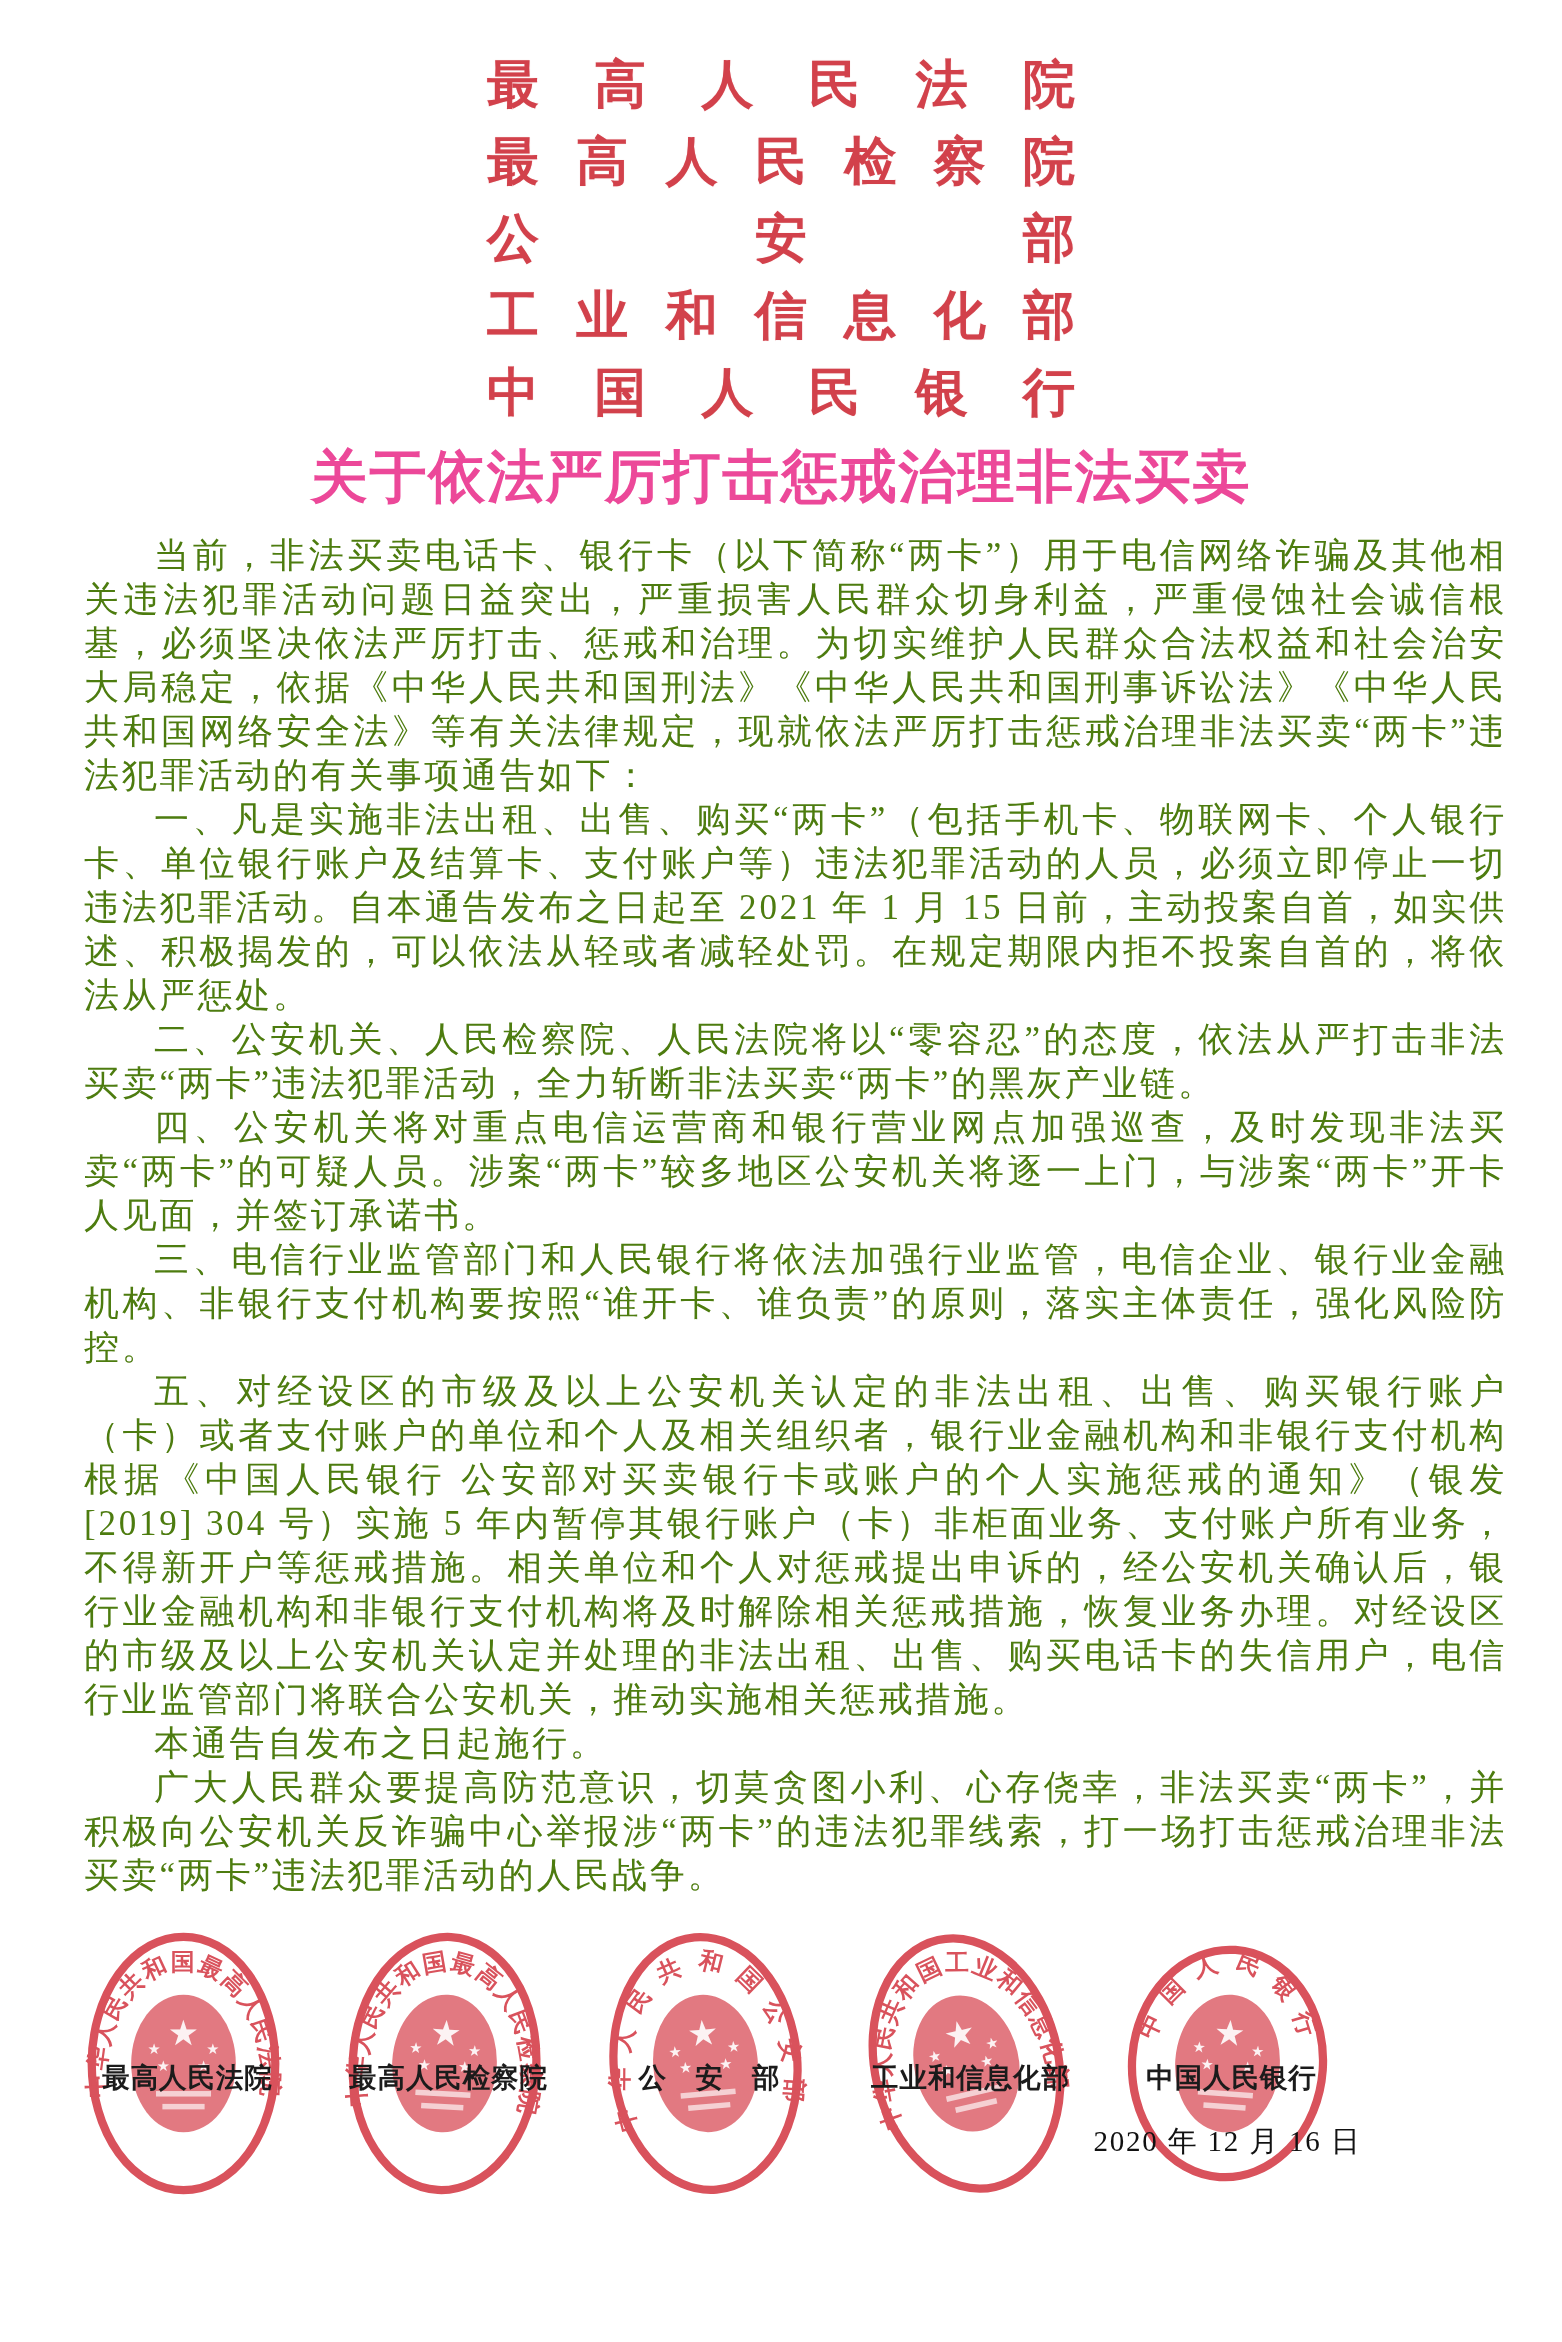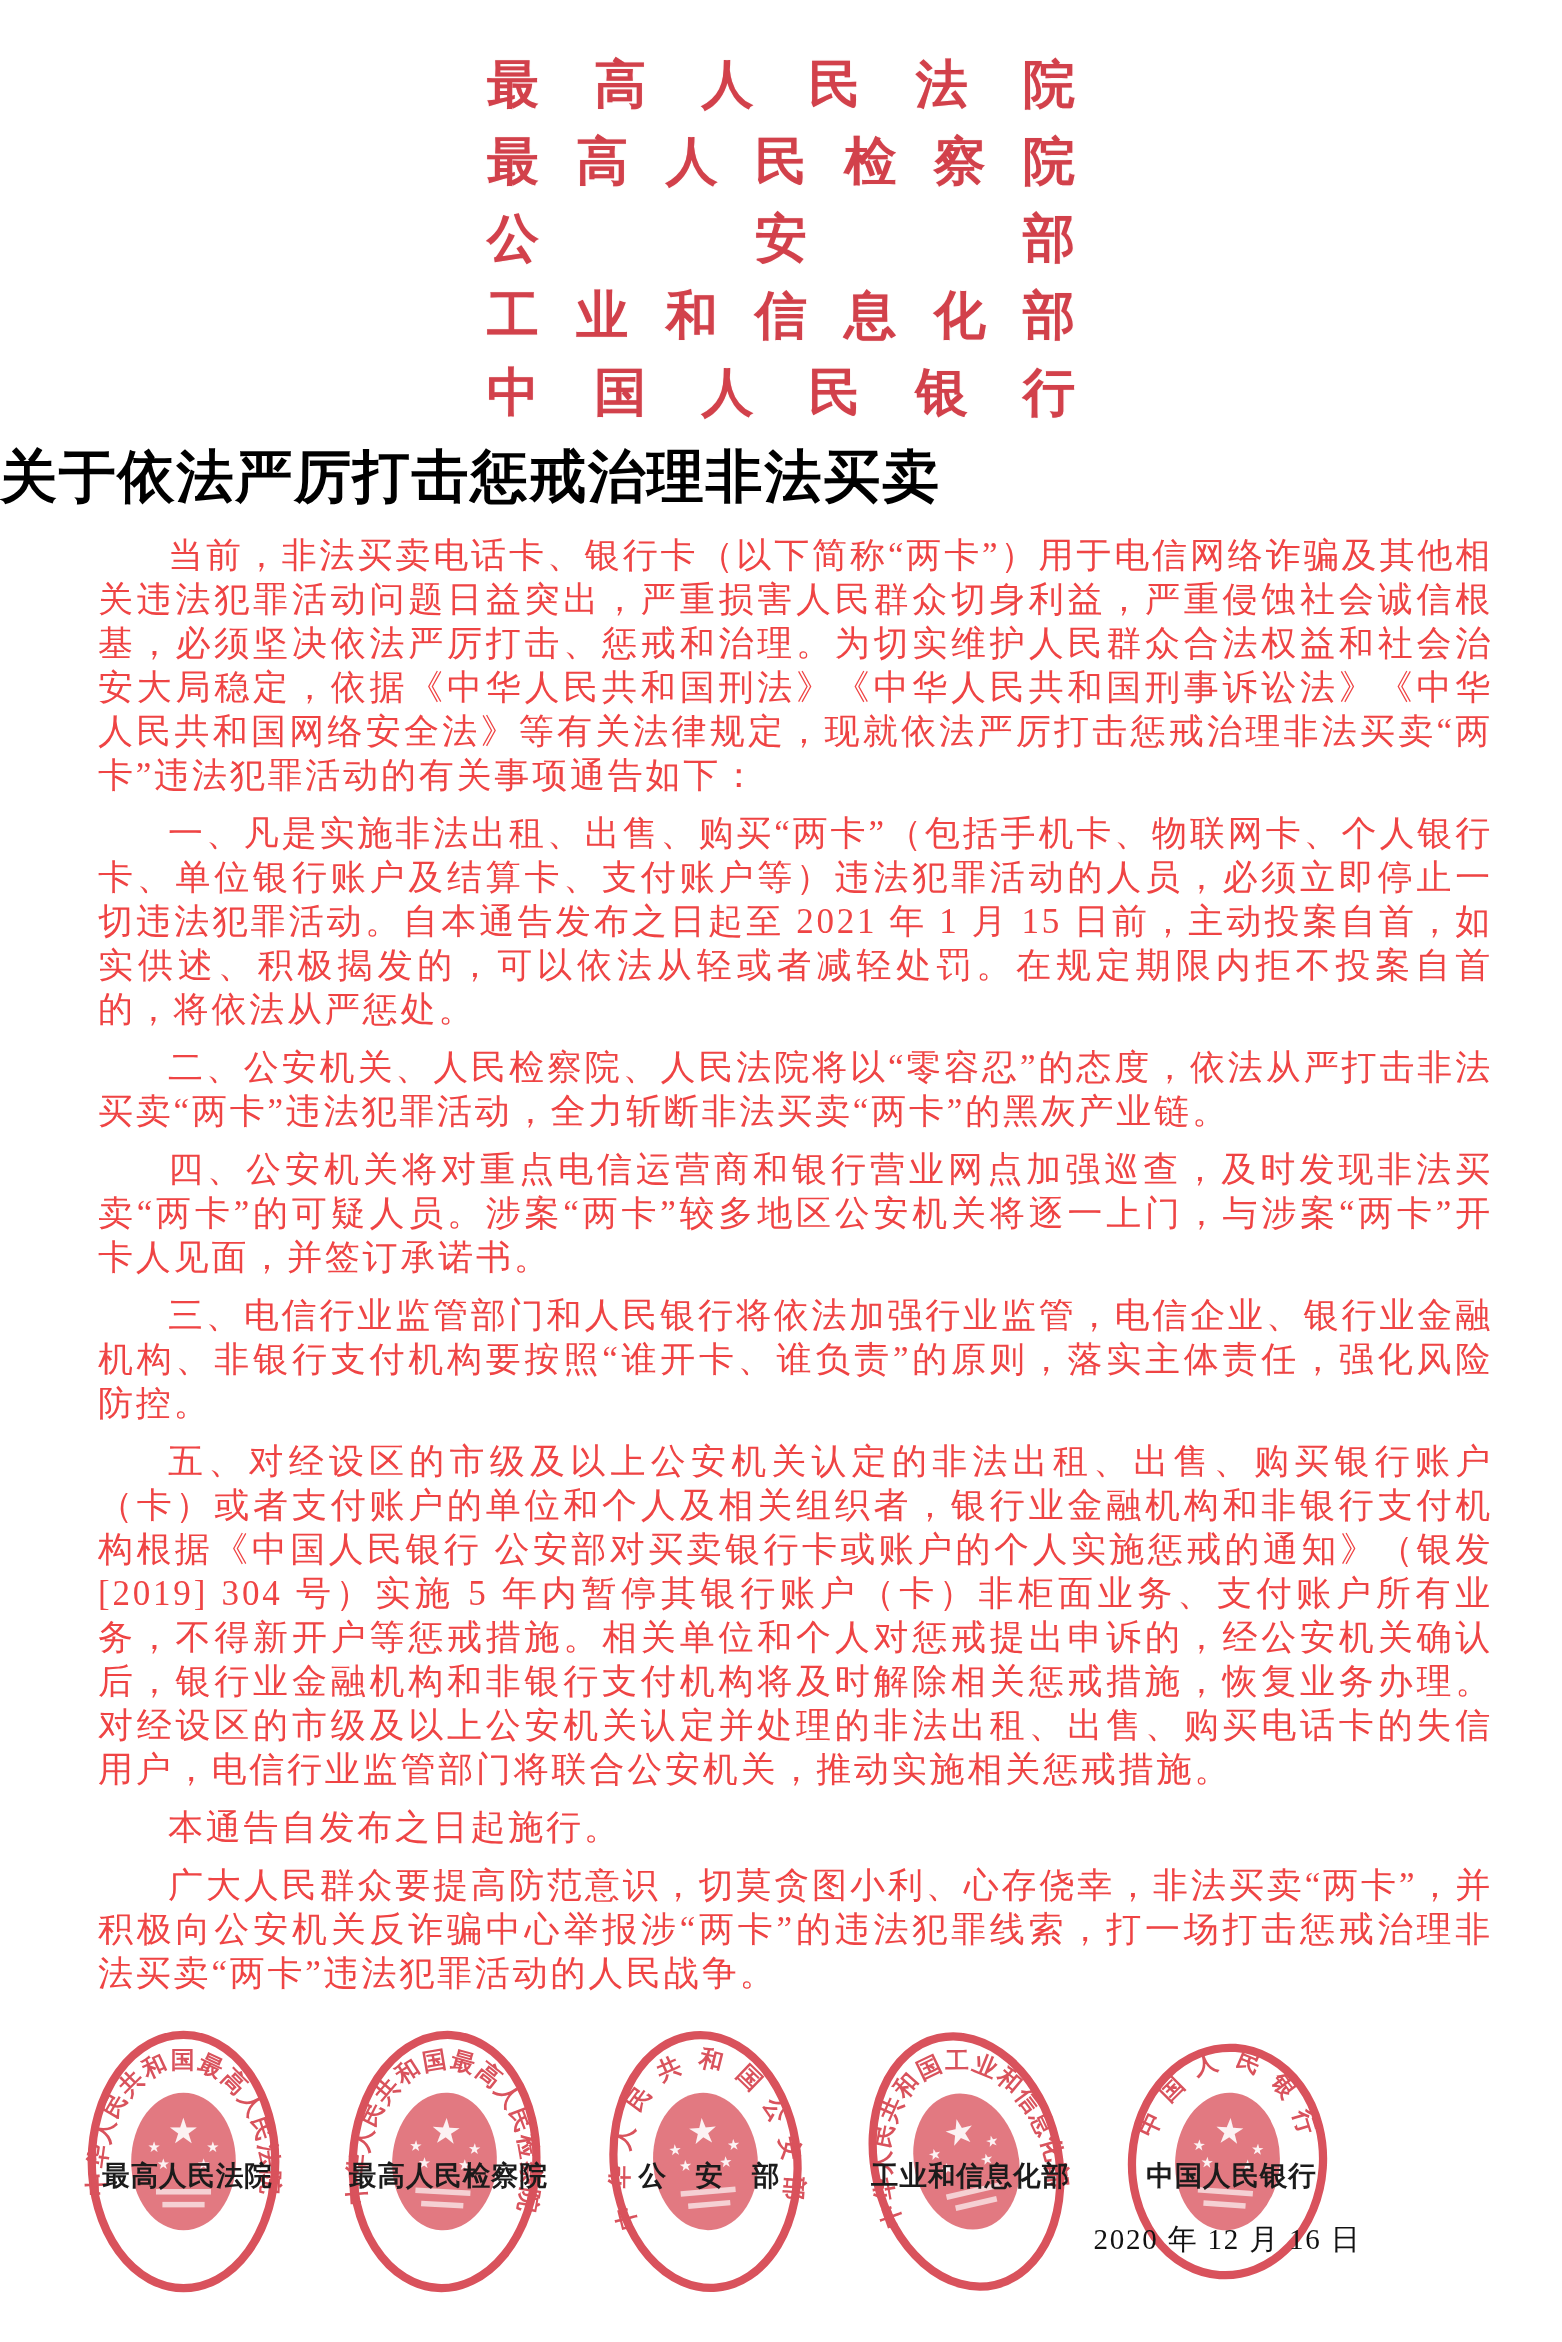--- a/index.html
+++ b/index.html
@@ -17,32 +17,32 @@
   .red-header{margin:46px auto 0;width:588px;}
   .agency-line{
     display:flex;justify-content:space-between;
     font-size:52px;line-height:77px;font-weight:bold;
     color:#d2414b;
     text-shadow:0 0 0.9px rgba(210,65,75,.4);
   }
 
   
   .doc-title{
-    margin-top:13px;
+    margin-top:13px;text-align:center;
     font-size:57px;line-height:66px;font-weight:bold;
-    color:#000000;letter-spacing:1.8px;
+    color:#ec4899;letter-spacing:1.8px;
   }
 
   
   .notice-body{margin:24px 55px 0 84px;}
   .para{
-    margin:14px;
+    margin:0;
     font-size:35px;line-height:44px;letter-spacing:2.8px;
     text-align:justify;text-indent:2em;
-    color:#ef4444;
+    color:#4d7c0f;
   }
 
   
   .seal-row{
     display:flex;justify-content:space-between;
     margin:26px 228px 0 77px;
   }
   .seal{position:relative;width:213px;height:279px;flex:0 0 auto;}
   .seal-svg{width:100%;height:100%;display:block;}
   .seal:nth-child(2) .seal-svg{transform:rotate(3deg);}

